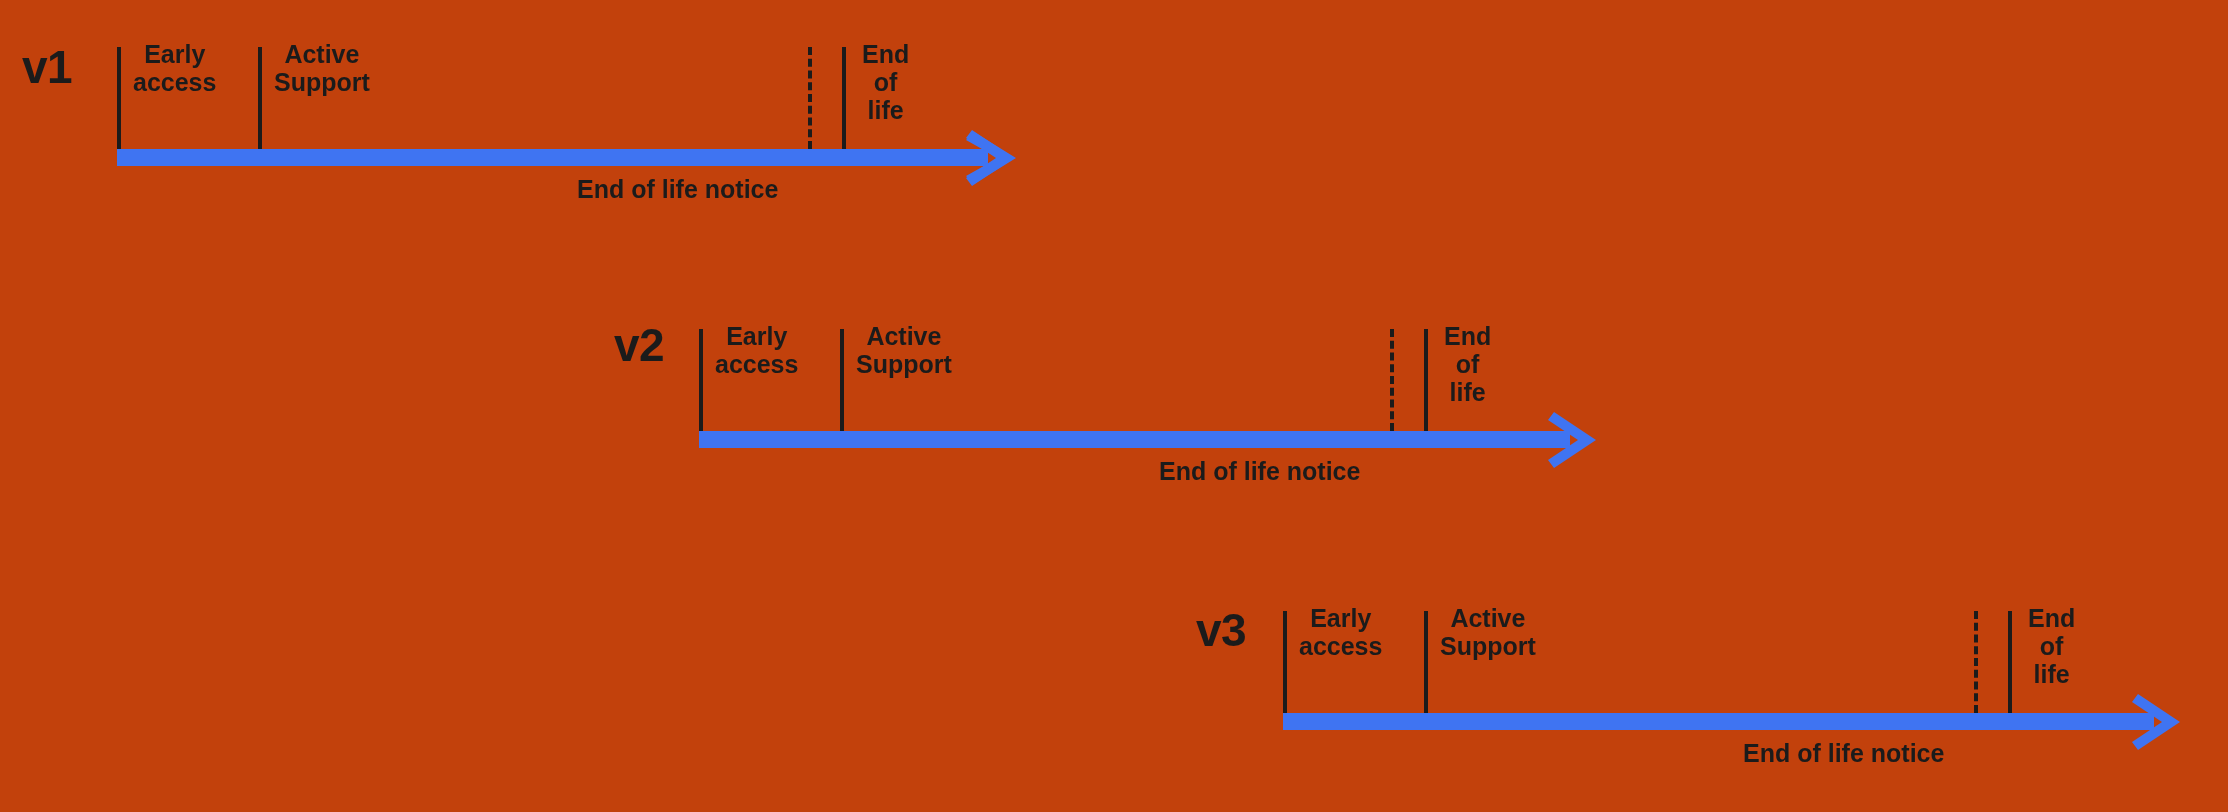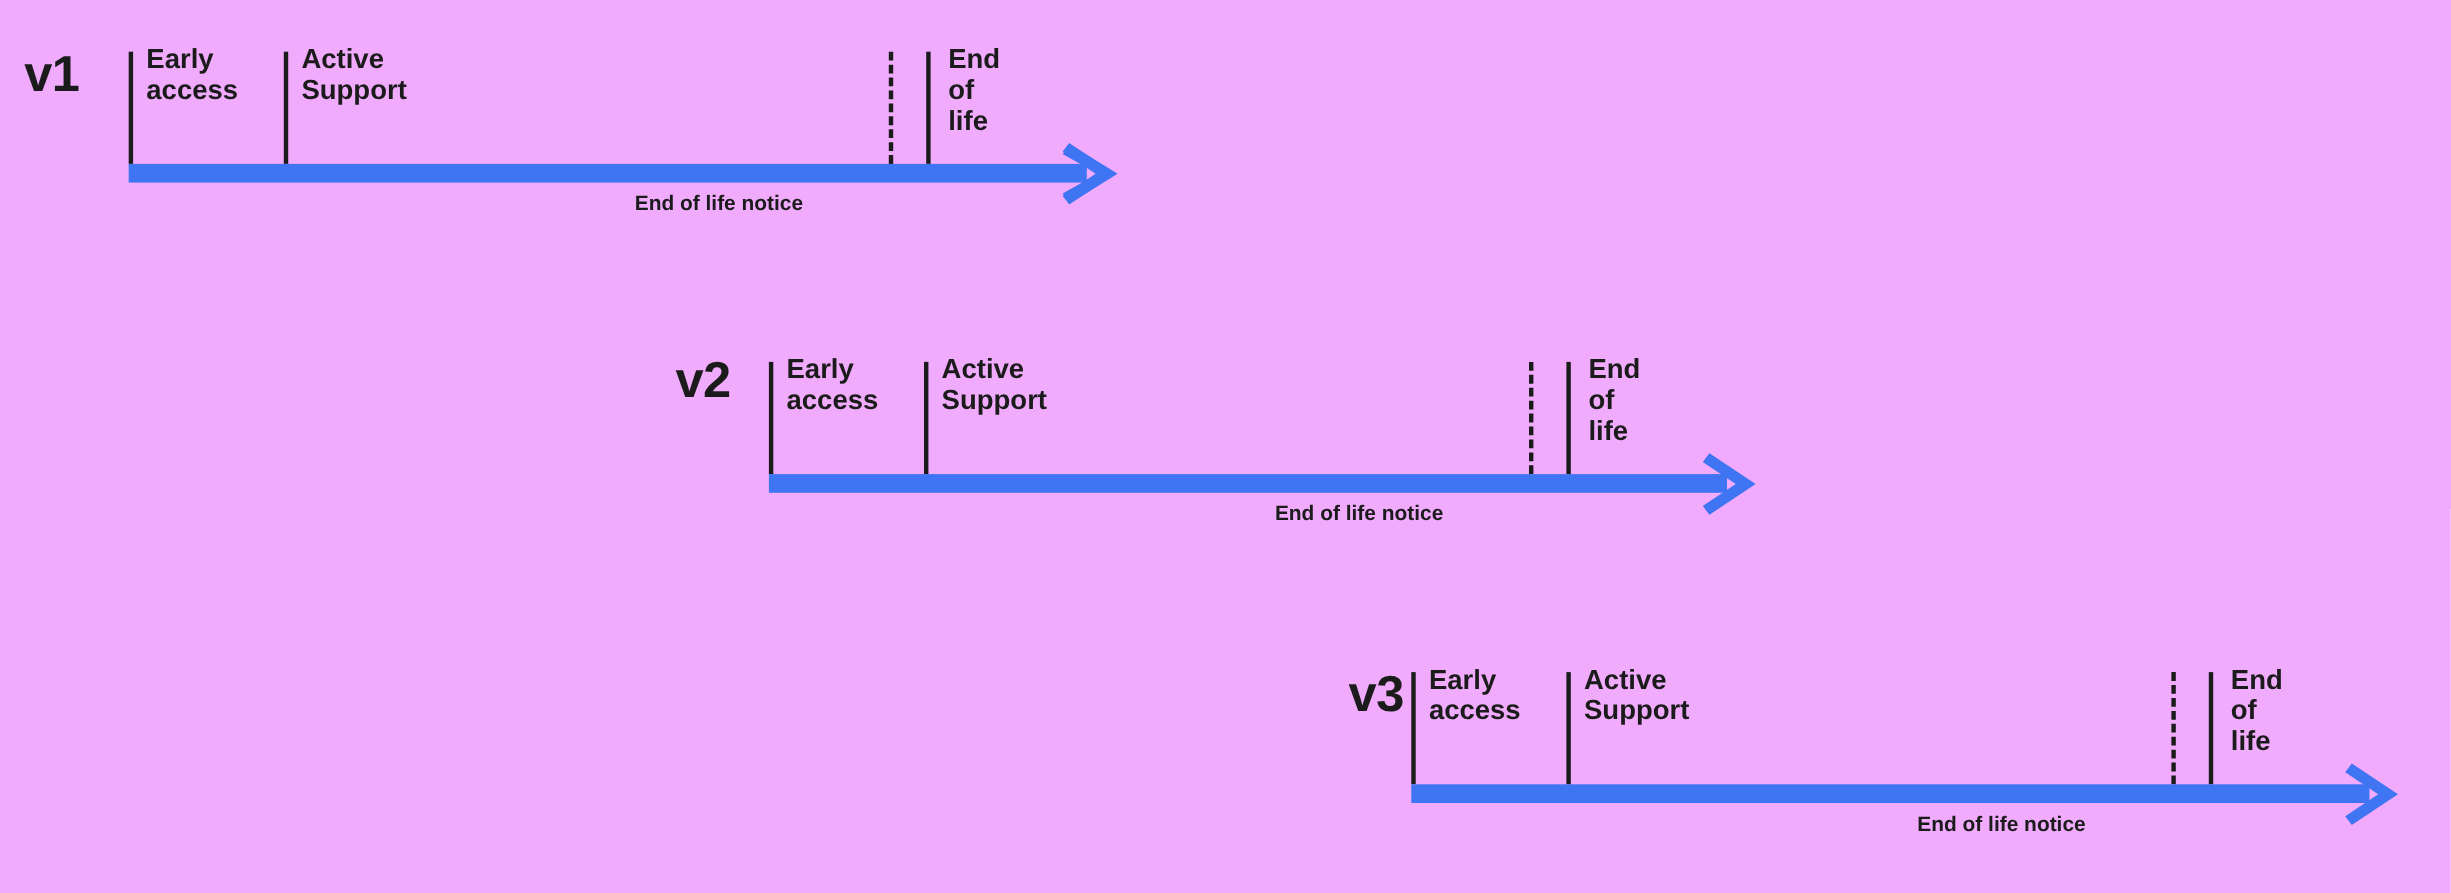--- a/index.html
+++ b/index.html
@@ -4,21 +4,21 @@
 <style>
   html, body {
     margin: 0;
     padding: 0;
     background: #ffffff;
   }
   #canvas {
     position: relative;
     width: 2228px;
     height: 812px;
-    background: #f0abfc;
+    background: #c2410c;
     font-family: "Liberation Sans", sans-serif;
     overflow: hidden;
   }
   .track {
     position: absolute;
   }
   .version-label {
     position: absolute;
     font-size: 46px;
     font-weight: 700;
@@ -37,32 +37,33 @@
     width: 0;
     border-left: 4px dashed #1b1b1b;
   }
   .phase-label {
     position: absolute;
     font-size: 25px;
     font-weight: 700;
     color: #1b1b1b;
     line-height: 1.12;
     white-space: pre-line;
+    text-align: center;
   }
   .bar {
     position: absolute;
     height: 17px;
     background: #3f74f2;
   }
   .arrow-head {
     position: absolute;
   }
   .notice-label {
     position: absolute;
-    font-size: 19px;
+    font-size: 25px;
     font-weight: 700;
     color: #1b1b1b;
     white-space: nowrap;
   }
 </style>
 </head>
 <body>
 
 <div id="canvas">
 
@@ -103,21 +104,21 @@
 
     <div class="bar" style="left:699px; top:431px; width:871px;"></div>
     <svg class="arrow-head" style="left:1548px; top:410px;" width="60" height="60" viewBox="0 0 60 60">
       <polygon points="6,2 48,30 6,58 0,50 30,30 0,10" fill="#3f74f2"></polygon>
     </svg>
 
     <div class="notice-label" style="left:1159px; top:457px;">End of life notice</div>
   </div>
 
   <div class="track">
-    <div class="version-label" style="left:1196px; top:607px;margin-left:30px;">v3</div>
+    <div class="version-label" style="left:1196px; top:607px;">v3</div>
 
     <div class="marker-line" style="left:1283px; top:611px; height:102px;"></div>
     <div class="marker-line" style="left:1424px; top:611px; height:102px;"></div>
     <div class="marker-line dashed" style="left:1974px; top:611px; height:102px;"></div>
     <div class="marker-line" style="left:2008px; top:611px; height:102px;"></div>
 
     <div class="phase-label" style="left:1299px; top:604px;">Early
 access</div>
     <div class="phase-label" style="left:1440px; top:604px;">Active Support</div>
     <div class="phase-label" style="left:2028px; top:604px;">End of life</div>

